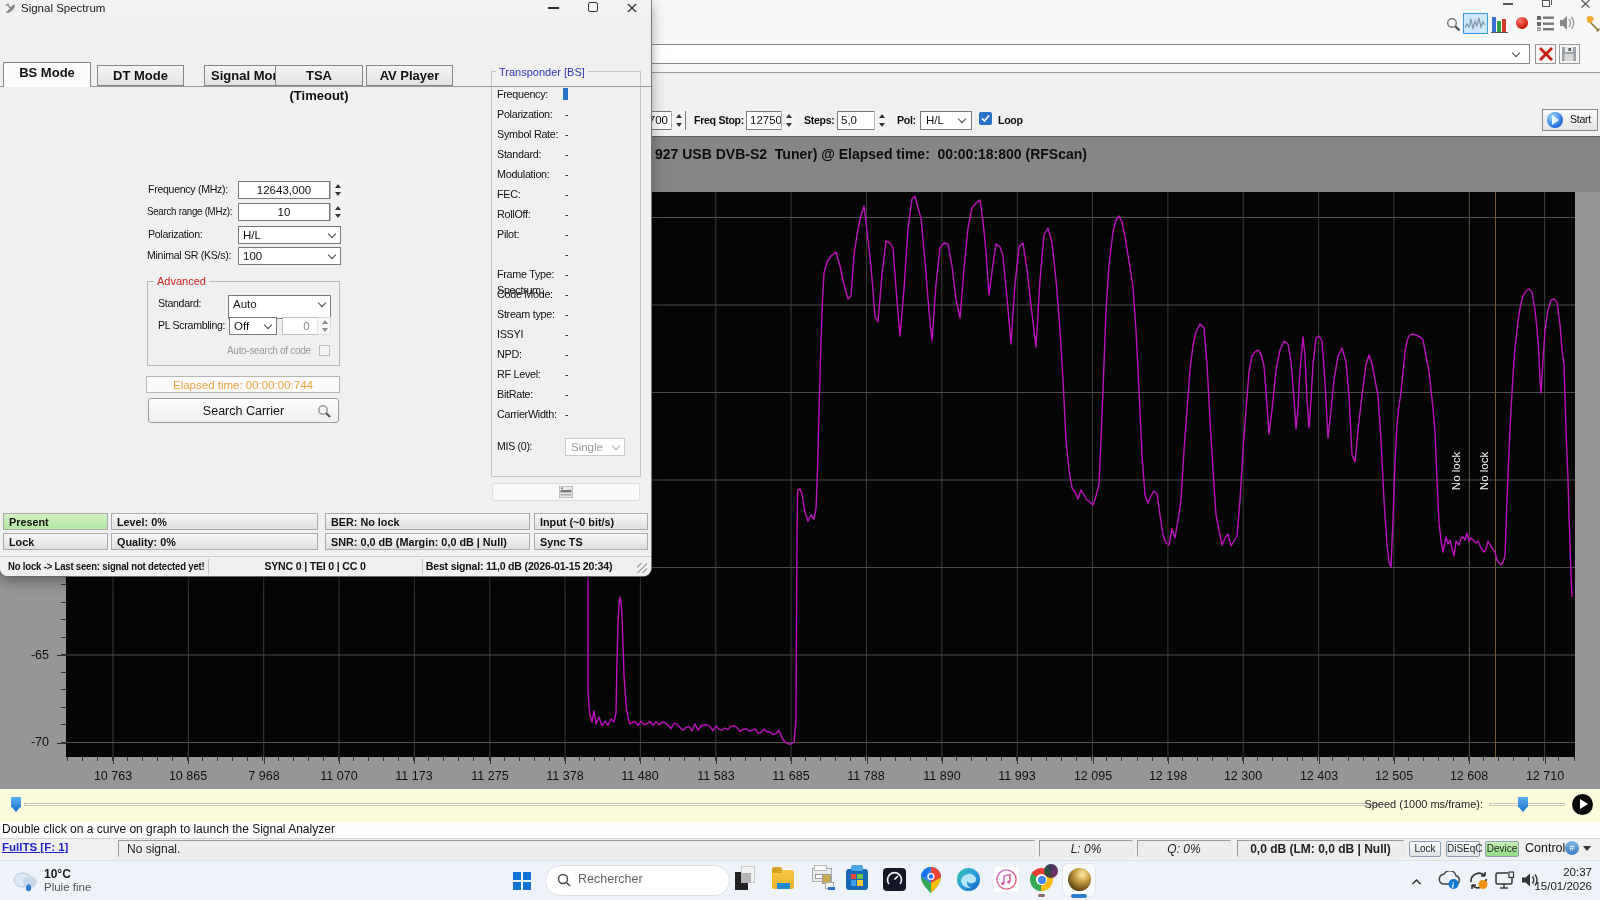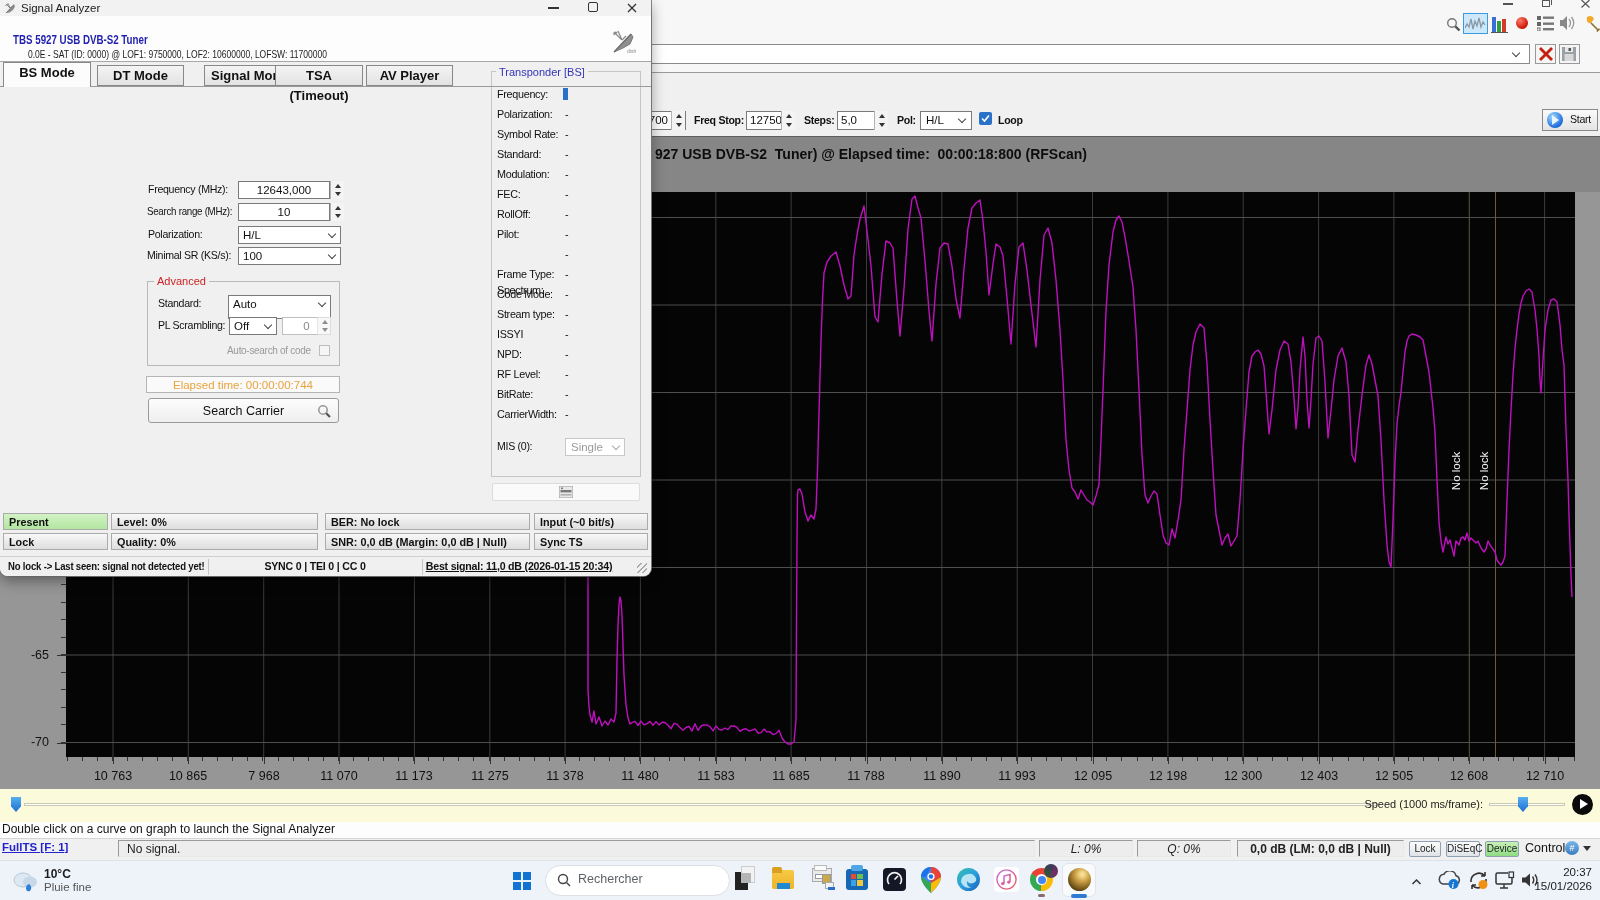--- a/index.html
+++ b/index.html
@@ -349,36 +349,25 @@
 <div class="abs" style="left:1552px;top:115px;border-left:7px solid #e8f6ff;border-top:5px solid transparent;border-bottom:5px solid transparent;"></div>
 <div class="lab abs" style="left:1570px;top:113px;">Start</div>
 
 <div class="abs" id="sa">
 <div class="titlebar">
   <svg style="position:absolute;left:4px;top:2px" width="13" height="13" viewBox="0 0 13 13">
         <path d="M2 11 L10 2.5 L11 4.5 L9 8 L5.5 10.5 Z" fill="#8a8a8a"></path>
         <path d="M2 11 L10 2.5" stroke="#666" stroke-width="0.8"></path>
         <path d="M6 6 L2.5 2.5 M2.5 2.5 l-1 1.4 M2.5 2.5 l1.6-0.6 M6 6 L4 1.5 M6 6 L9.5 4" stroke="#777" stroke-width="0.9" fill="none"></path>
       </svg>
-  <div class="tt">Signal Analyzer</div>
+  <div class="tt">Signal Spectrum</div>
   <div style="position:absolute;left:548px;top:7px;width:11px;height:1.6px;background:#333;"></div>
   <div style="position:absolute;left:588px;top:2px;width:10px;height:10px;border:1.4px solid #333;border-radius:2px;"></div>
   <svg style="position:absolute;left:627px;top:3px" width="10" height="10" viewBox="0 0 10 10">
         <path d="M1 1 L9 9 M9 1 L1 9" stroke="#333" stroke-width="1.3"></path>
-      </svg>
-</div>
-<div class="header">
-  <div class="h1" style="top:17px;"><span style="display:inline-block;transform:scaleX(0.78);transform-origin:left;white-space:nowrap;">TBS 5927 USB DVB-S2 Tuner</span></div>
-  <div class="h2" style="top:32px;"><span style="display:inline-block;transform:scaleX(0.74);transform-origin:left;white-space:nowrap;">0.0E - SAT (ID: 0000) @ LOF1: 9750000, LOF2: 10600000, LOFSW: 11700000</span></div>
-  <svg style="position:absolute;left:610px;top:12px" width="28" height="28" viewBox="0 0 28 28">
-        <path d="M4 24 L21 6 L23 9 L20 16 L13 20 Z" fill="#8f8f8f" stroke="#7a7a7a"></path>
-        <path d="M4 24 L21 6" stroke="#6f6f6f" stroke-width="1.4" fill="none"></path>
-        <path d="M12 12 L5 5 M5 5 l-1.5 2 M5 5 l2.5-1 M12 12 L8 3 M12 12 L16 8" stroke="#8a8a8a" stroke-width="1.2" fill="none"></path>
-        <circle cx="5" cy="5" r="1.6" fill="#8a8a8a"></circle>
-        <text x="17" y="25" font-size="5" fill="#8a8a8a" font-family="Liberation Sans">dish</text>
       </svg>
 </div>
 <div id="paneline"></div>
 <div class="tab active" style="left:3px;width:88px;">BS Mode</div>
 <div class="tab" style="left:97px;width:87px;">DT Mode</div>
 <div class="tab" style="left:204px;width:87px;">Signal Mon.</div>
 <div class="tab" style="left:275px;width:88px;">TSA (Timeout)</div>
 <div class="tab" style="left:366px;width:87px;">AV Player</div>
 
 <div class="lab" style="left:148px;top:183px;">Frequency (MHz):</div>
@@ -467,21 +456,21 @@
 <div class="sbox" style="left:534px;top:513px;width:114px;">Input (~0 bit/s)</div>
 <div class="sbox" style="left:3px;top:533px;width:105px;">Lock</div>
 <div class="sbox" style="left:111px;top:533px;width:207px;">Quality: 0%</div>
 <div class="sbox" style="left:325px;top:533px;width:205px;">SNR: 0,0 dB (Margin: 0,0 dB | Null)</div>
 <div class="sbox" style="left:534px;top:533px;width:114px;">Sync TS</div>
 <div class="statusbar">
   <div style="position:absolute;left:8px;top:3px;"><span style="display:inline-block;transform:scaleX(0.9);transform-origin:left;white-space:nowrap;">No lock -&gt; Last seen: signal not detected yet!</span></div>
   <div style="position:absolute;left:208px;top:2px;width:1px;height:16px;background:#c5c5c5;"></div>
   <div style="position:absolute;left:208px;top:3px;width:214px;text-align:center;">SYNC 0 | TEI 0 | CC 0</div>
   <div style="position:absolute;left:422px;top:2px;width:1px;height:16px;background:#c5c5c5;"></div>
-  <div style="position:absolute;left:409px;top:3px;width:220px;text-align:center;text-decoration:underline;">Best signal: 11,0 dB (2026-01-15 20:34)</div>
+  <div style="position:absolute;left:409px;top:3px;width:220px;text-align:center;">Best signal: 11,0 dB (2026-01-15 20:34)</div>
   <div style="position:absolute;right:4px;bottom:3px;width:10px;height:10px;background:repeating-linear-gradient(135deg,transparent 0 2.5px,#aaa 2.5px 4px);"></div>
 </div>
 
 </div>
 
 <div class="abs" id="taskbar">
 
 <svg class="abs" style="left:10px;top:5px" width="30" height="30" viewBox="0 0 30 30">
       <ellipse cx="13" cy="14" rx="9" ry="7" fill="#dce8f2" stroke="#b8c8d8"></ellipse>
       <ellipse cx="20" cy="16" rx="7" ry="5.5" fill="#c8d8e8"></ellipse>

